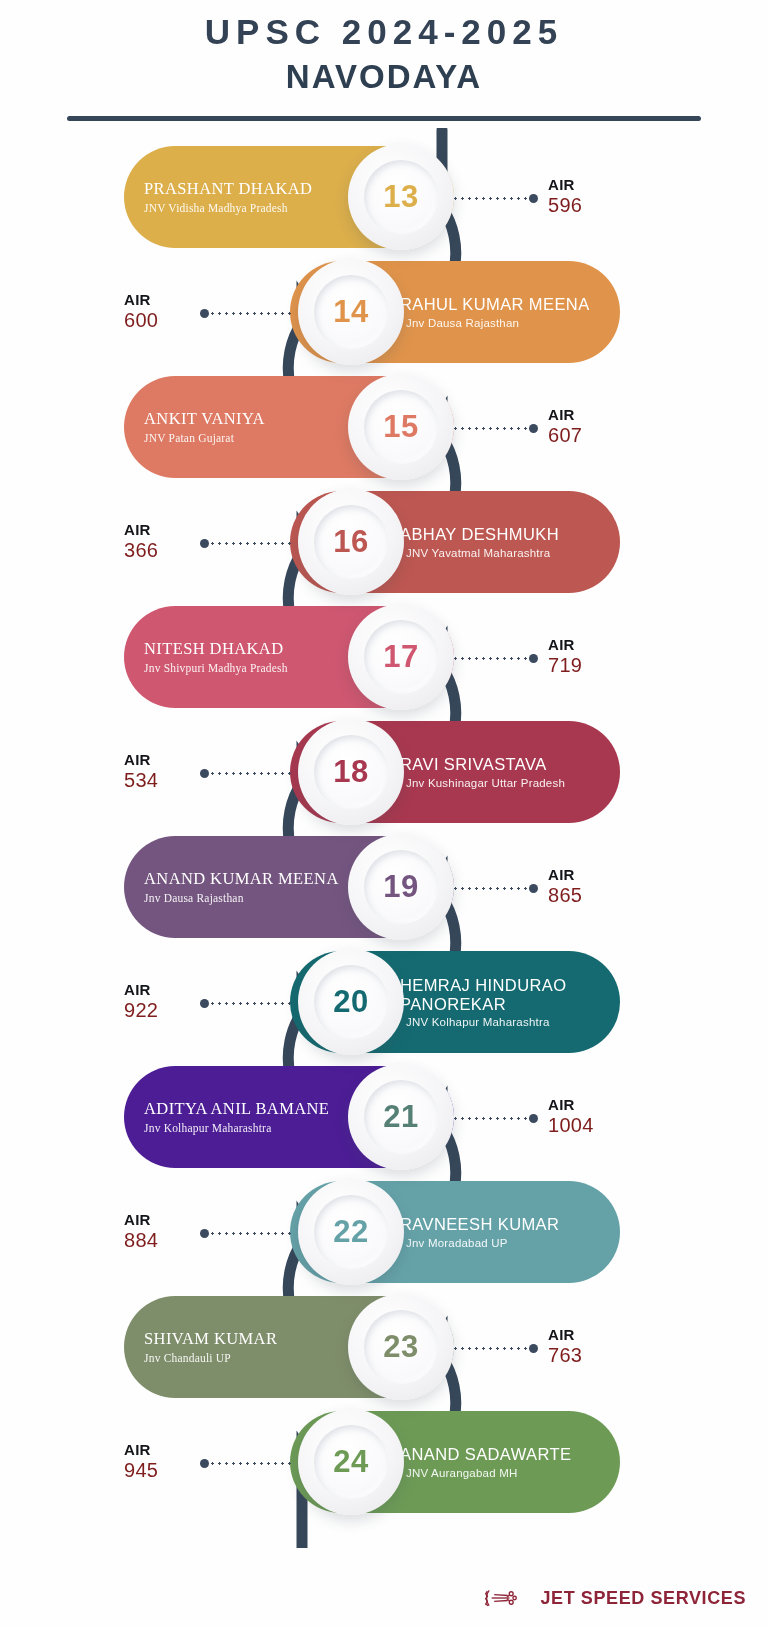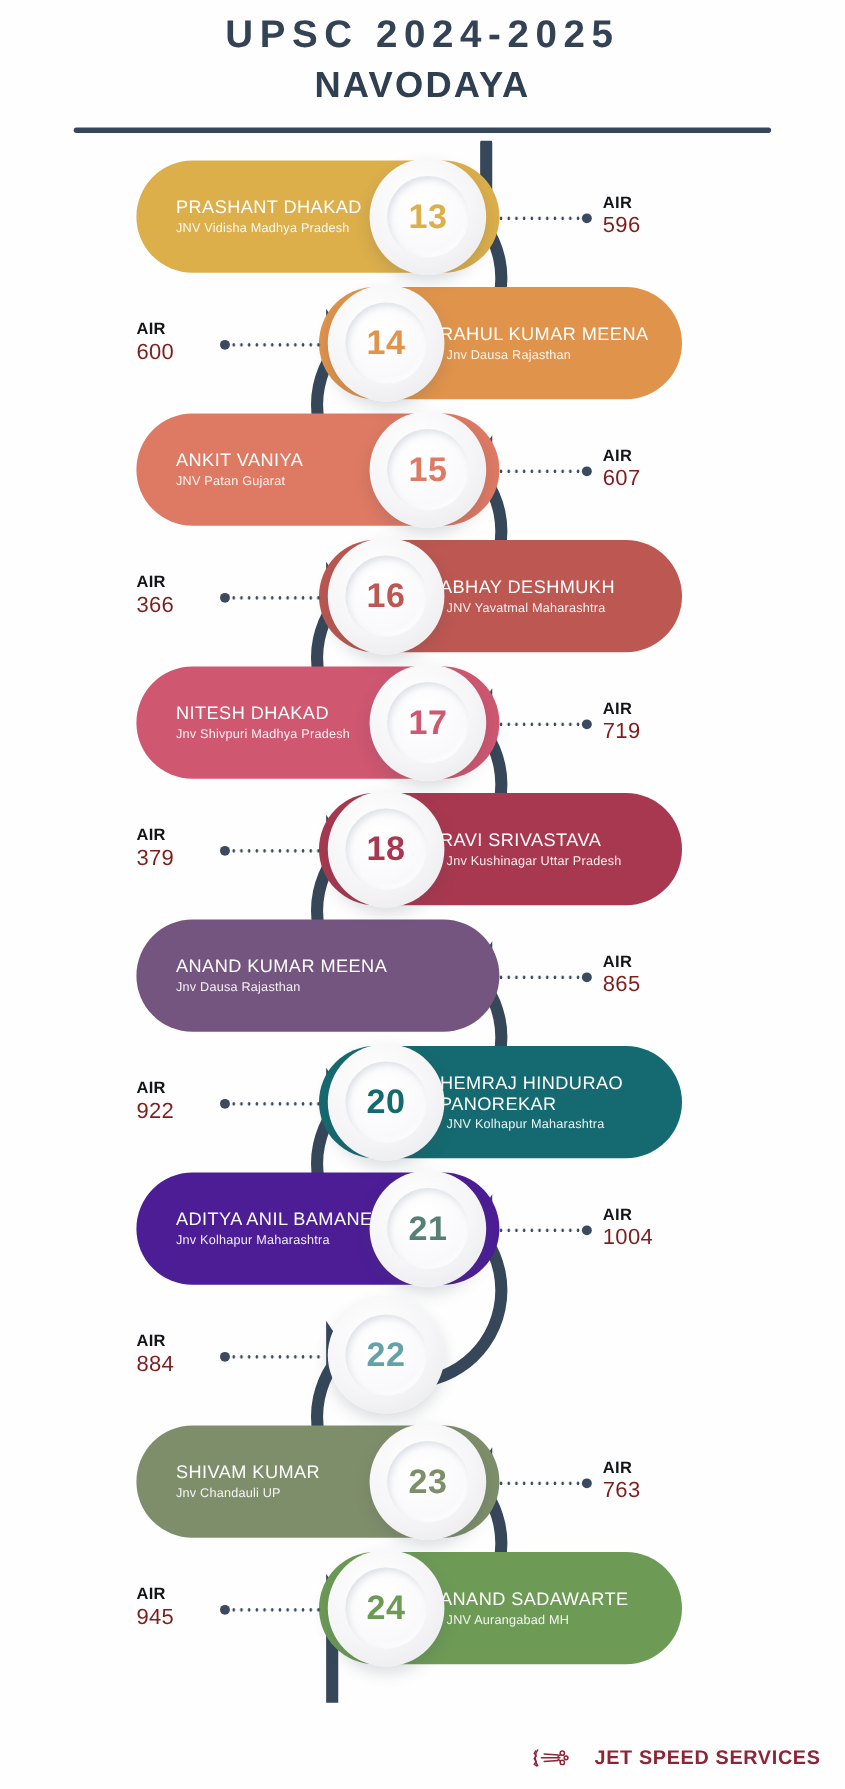--- a/index.html
+++ b/index.html
@@ -39,21 +39,21 @@
 
   .pill {
     position: absolute; top: 6px; height: 102px;
     border-radius: 51px;
     display: flex; align-items: center;
   }
   .row.left  .pill { left: 124px; width: 330px; }
   .row.right .pill { left: 290px; width: 330px; }
 
   .pill-text { display: flex; flex-direction: column; justify-content: center; }
-  .row.left  .pill-text { margin-left: 36px; align-items: flex-start; text-align: center; }
+  .row.left  .pill-text { margin-left: 20px; align-items: flex-start; text-align: center; font-family: Liberation Serif, serif; }
   .row.right .pill-text { margin-left: 110px; align-items: flex-start; text-align: left; }
 
   .name {
     color: #ffffff; font-size: 16.5px; font-weight: 400;
     letter-spacing: 0.4px; white-space: nowrap; line-height: 1.15;
   }
   .name.two-line { white-space: normal; width: 180px; }
   .school {
     color: rgba(255,255,255,0.92); font-size: 11.5px; font-weight: 400;
     letter-spacing: 0.2px; white-space: nowrap; margin-top: 3px;
@@ -67,21 +67,21 @@
     background: radial-gradient(circle at 40% 32%, #ffffff 0%, #f5f5f7 55%, #e8e8ec 100%);
     box-shadow: 0 6px 14px rgba(60,70,90,0.18);
     display: flex; align-items: center; justify-content: center;
     z-index: 3;
   }
   .badge::before {
     content: ""; position: absolute; width: 74px; height: 74px; border-radius: 50%;
     background: radial-gradient(circle at 42% 35%, #ffffff 0%, #fafafc 60%, #eeeef2 100%);
     box-shadow: inset 2px 3px 6px rgba(120,130,150,0.22), inset -2px -3px 6px rgba(255,255,255,0.9);
   }
-  .row.left  .badge { left: 336px; }
+  .row.left  .badge { left: 348px; }
   .row.right .badge { left: 298px; }
   .badge-num {
     position: relative; z-index: 2;
     font-size: 31px; font-weight: 700; letter-spacing: 0.5px;
   }
 
   
   .conn { position: absolute; top: 52px; height: 12px; display: flex; align-items: center; z-index: 2; }
   .row.left  .conn { left: 452px; width: 86px; }
   .row.right .conn { left: 200px; width: 92px; flex-direction: row-reverse; }
@@ -229,30 +229,33 @@
         </div>
         <div class="badge">
           <span class="badge-num" style="color:#a8384f">18</span>
         </div>
         <div class="conn">
           <span class="dots"></span>
           <span class="dot-end"></span>
         </div>
         <div class="air">
           <div class="air-label">AIR</div>
-          <div class="air-value">379</div>
+          <div class="air-value">534</div>
         </div>
       </div>
       <div class="row left">
         <div class="pill" style="background:#74557f">
           <div class="pill-text">
             <div class="name">ANAND KUMAR MEENA</div>
             <div class="school">Jnv Dausa Rajasthan</div>
           </div>
         </div>
+        <div class="badge">
+          <span class="badge-num" style="color:#74557f">19</span>
+        </div>
         <div class="conn">
           <span class="dots"></span>
           <span class="dot-end"></span>
         </div>
         <div class="air">
           <div class="air-label">AIR</div>
           <div class="air-value">865</div>
         </div>
       </div>
       <div class="row right">
@@ -287,20 +290,26 @@
         <div class="conn">
           <span class="dots"></span>
           <span class="dot-end"></span>
         </div>
         <div class="air">
           <div class="air-label">AIR</div>
           <div class="air-value">1004</div>
         </div>
       </div>
       <div class="row right">
+        <div class="pill" style="background:#65a2a8">
+          <div class="pill-text">
+            <div class="name">RAVNEESH KUMAR</div>
+            <div class="school">Jnv Moradabad UP</div>
+          </div>
+        </div>
         <div class="badge">
           <span class="badge-num" style="color:#65a2a8">22</span>
         </div>
         <div class="conn">
           <span class="dots"></span>
           <span class="dot-end"></span>
         </div>
         <div class="air">
           <div class="air-label">AIR</div>
           <div class="air-value">884</div>

